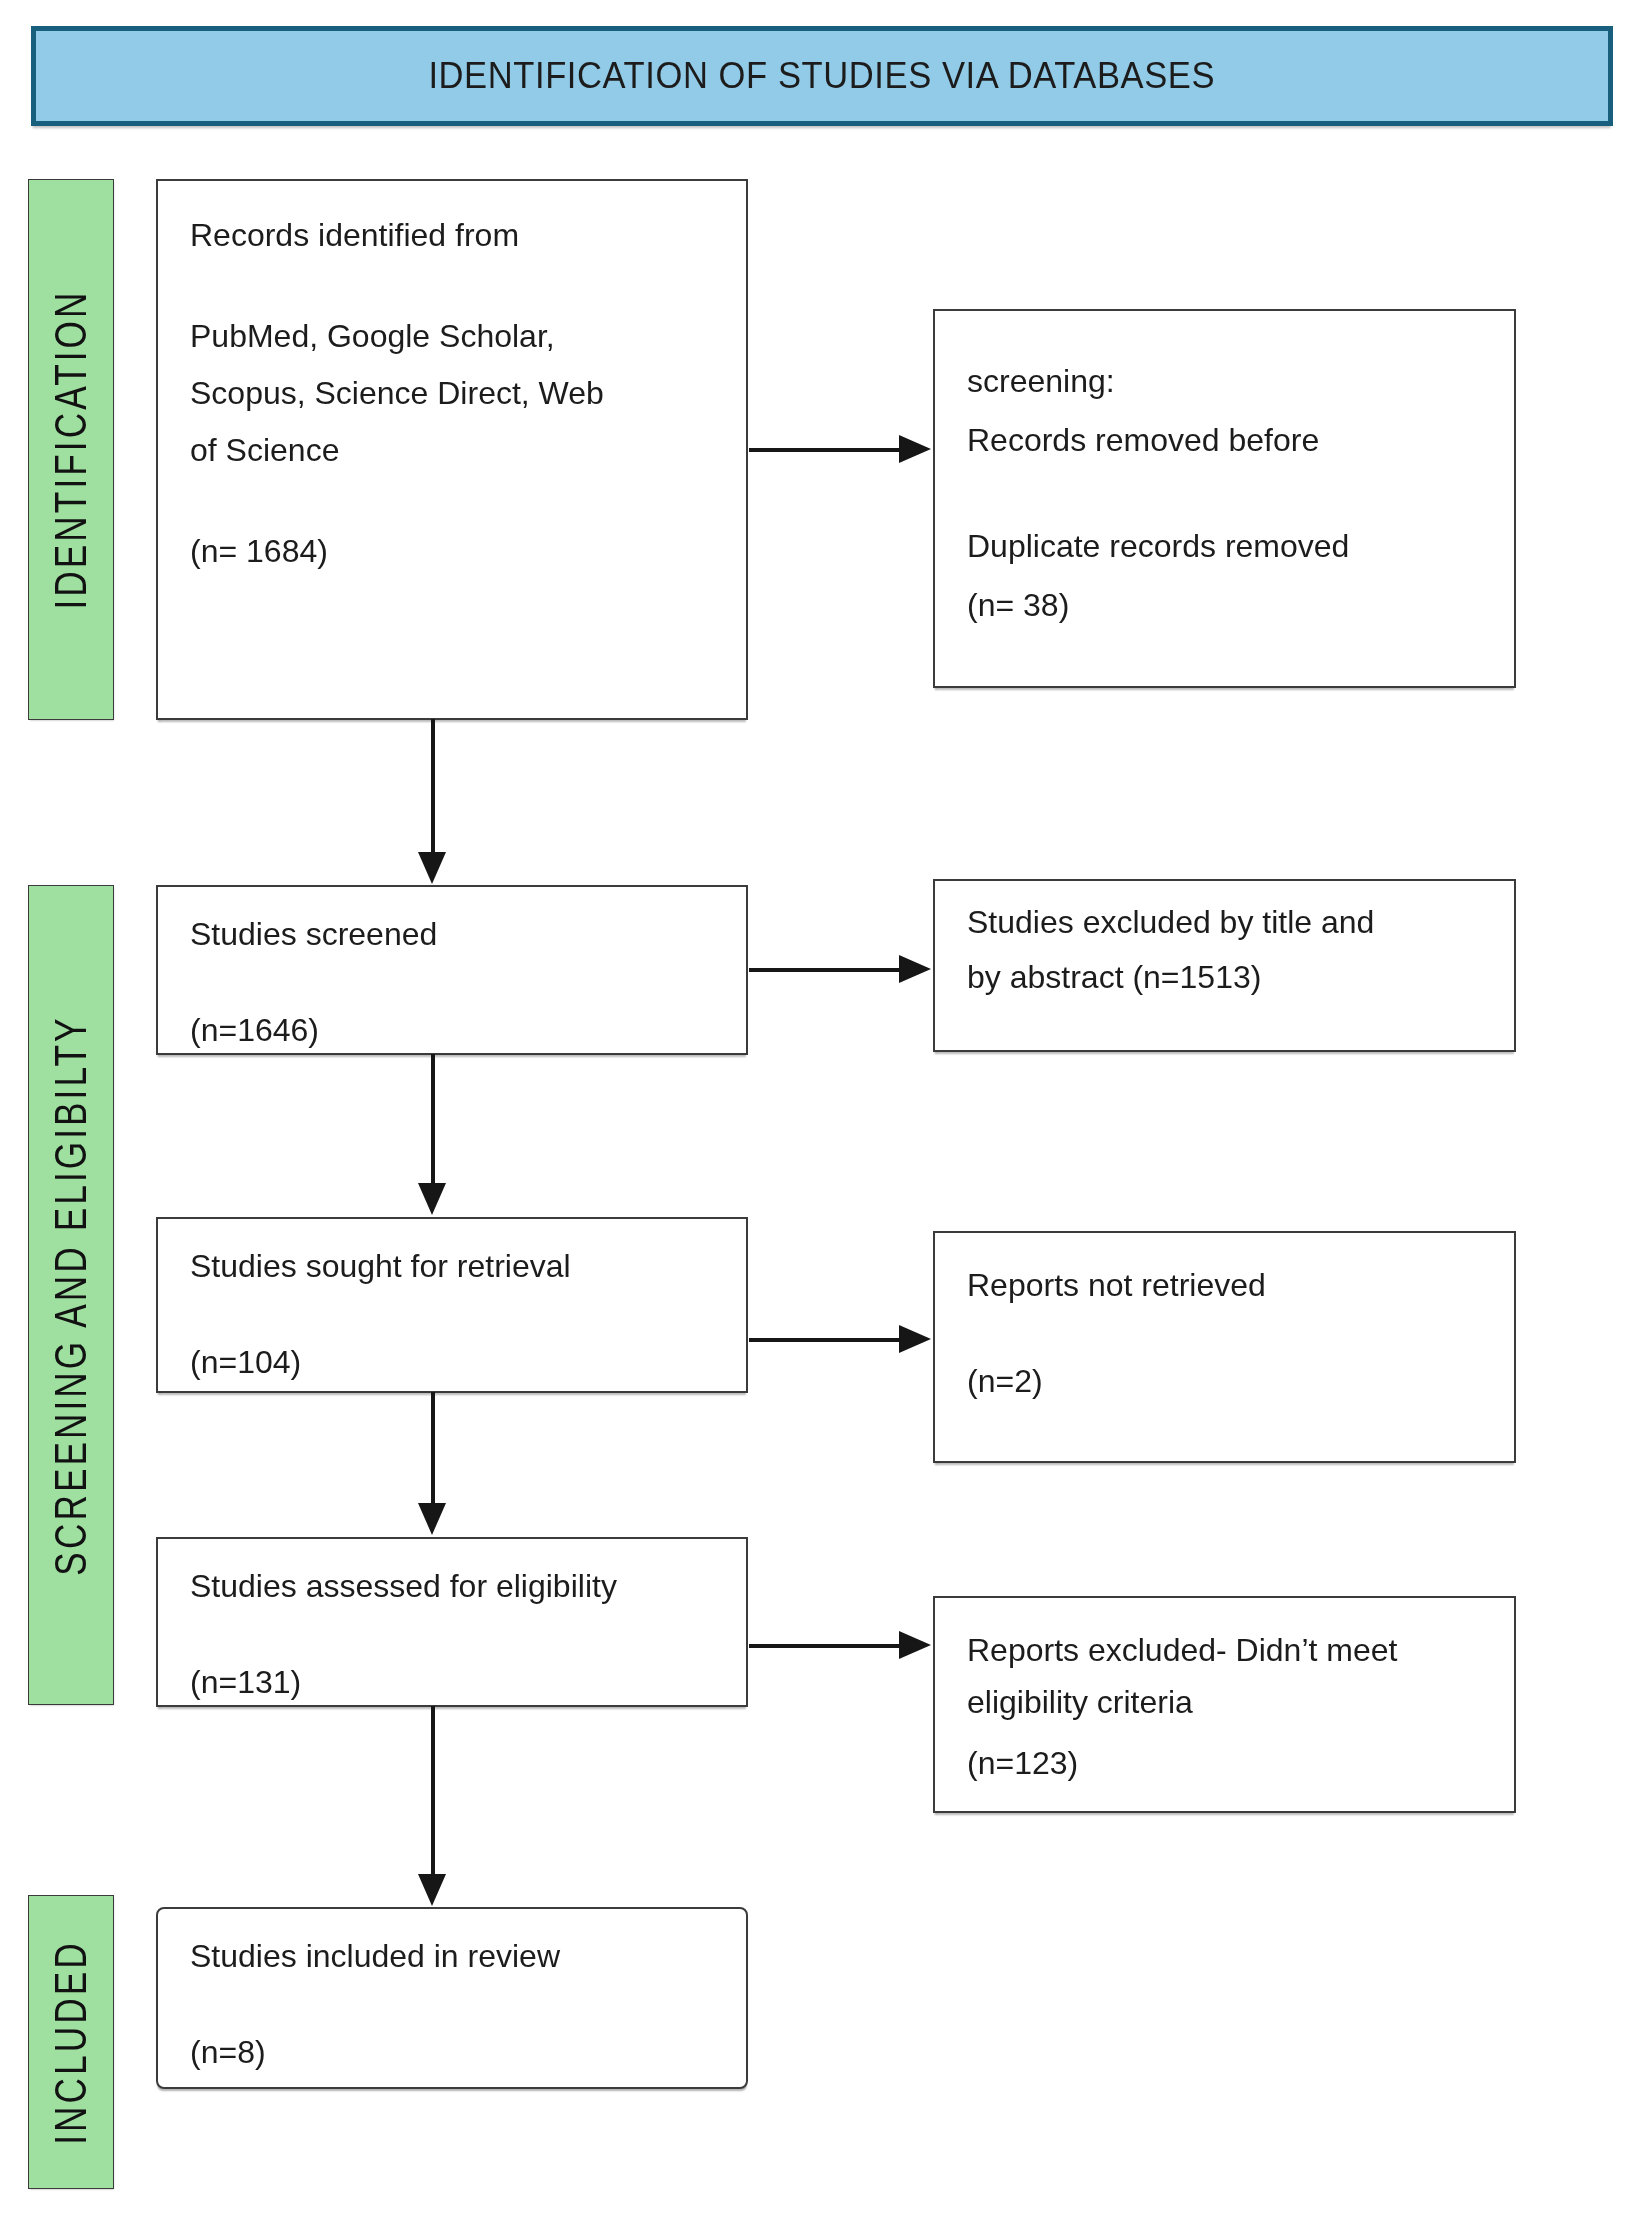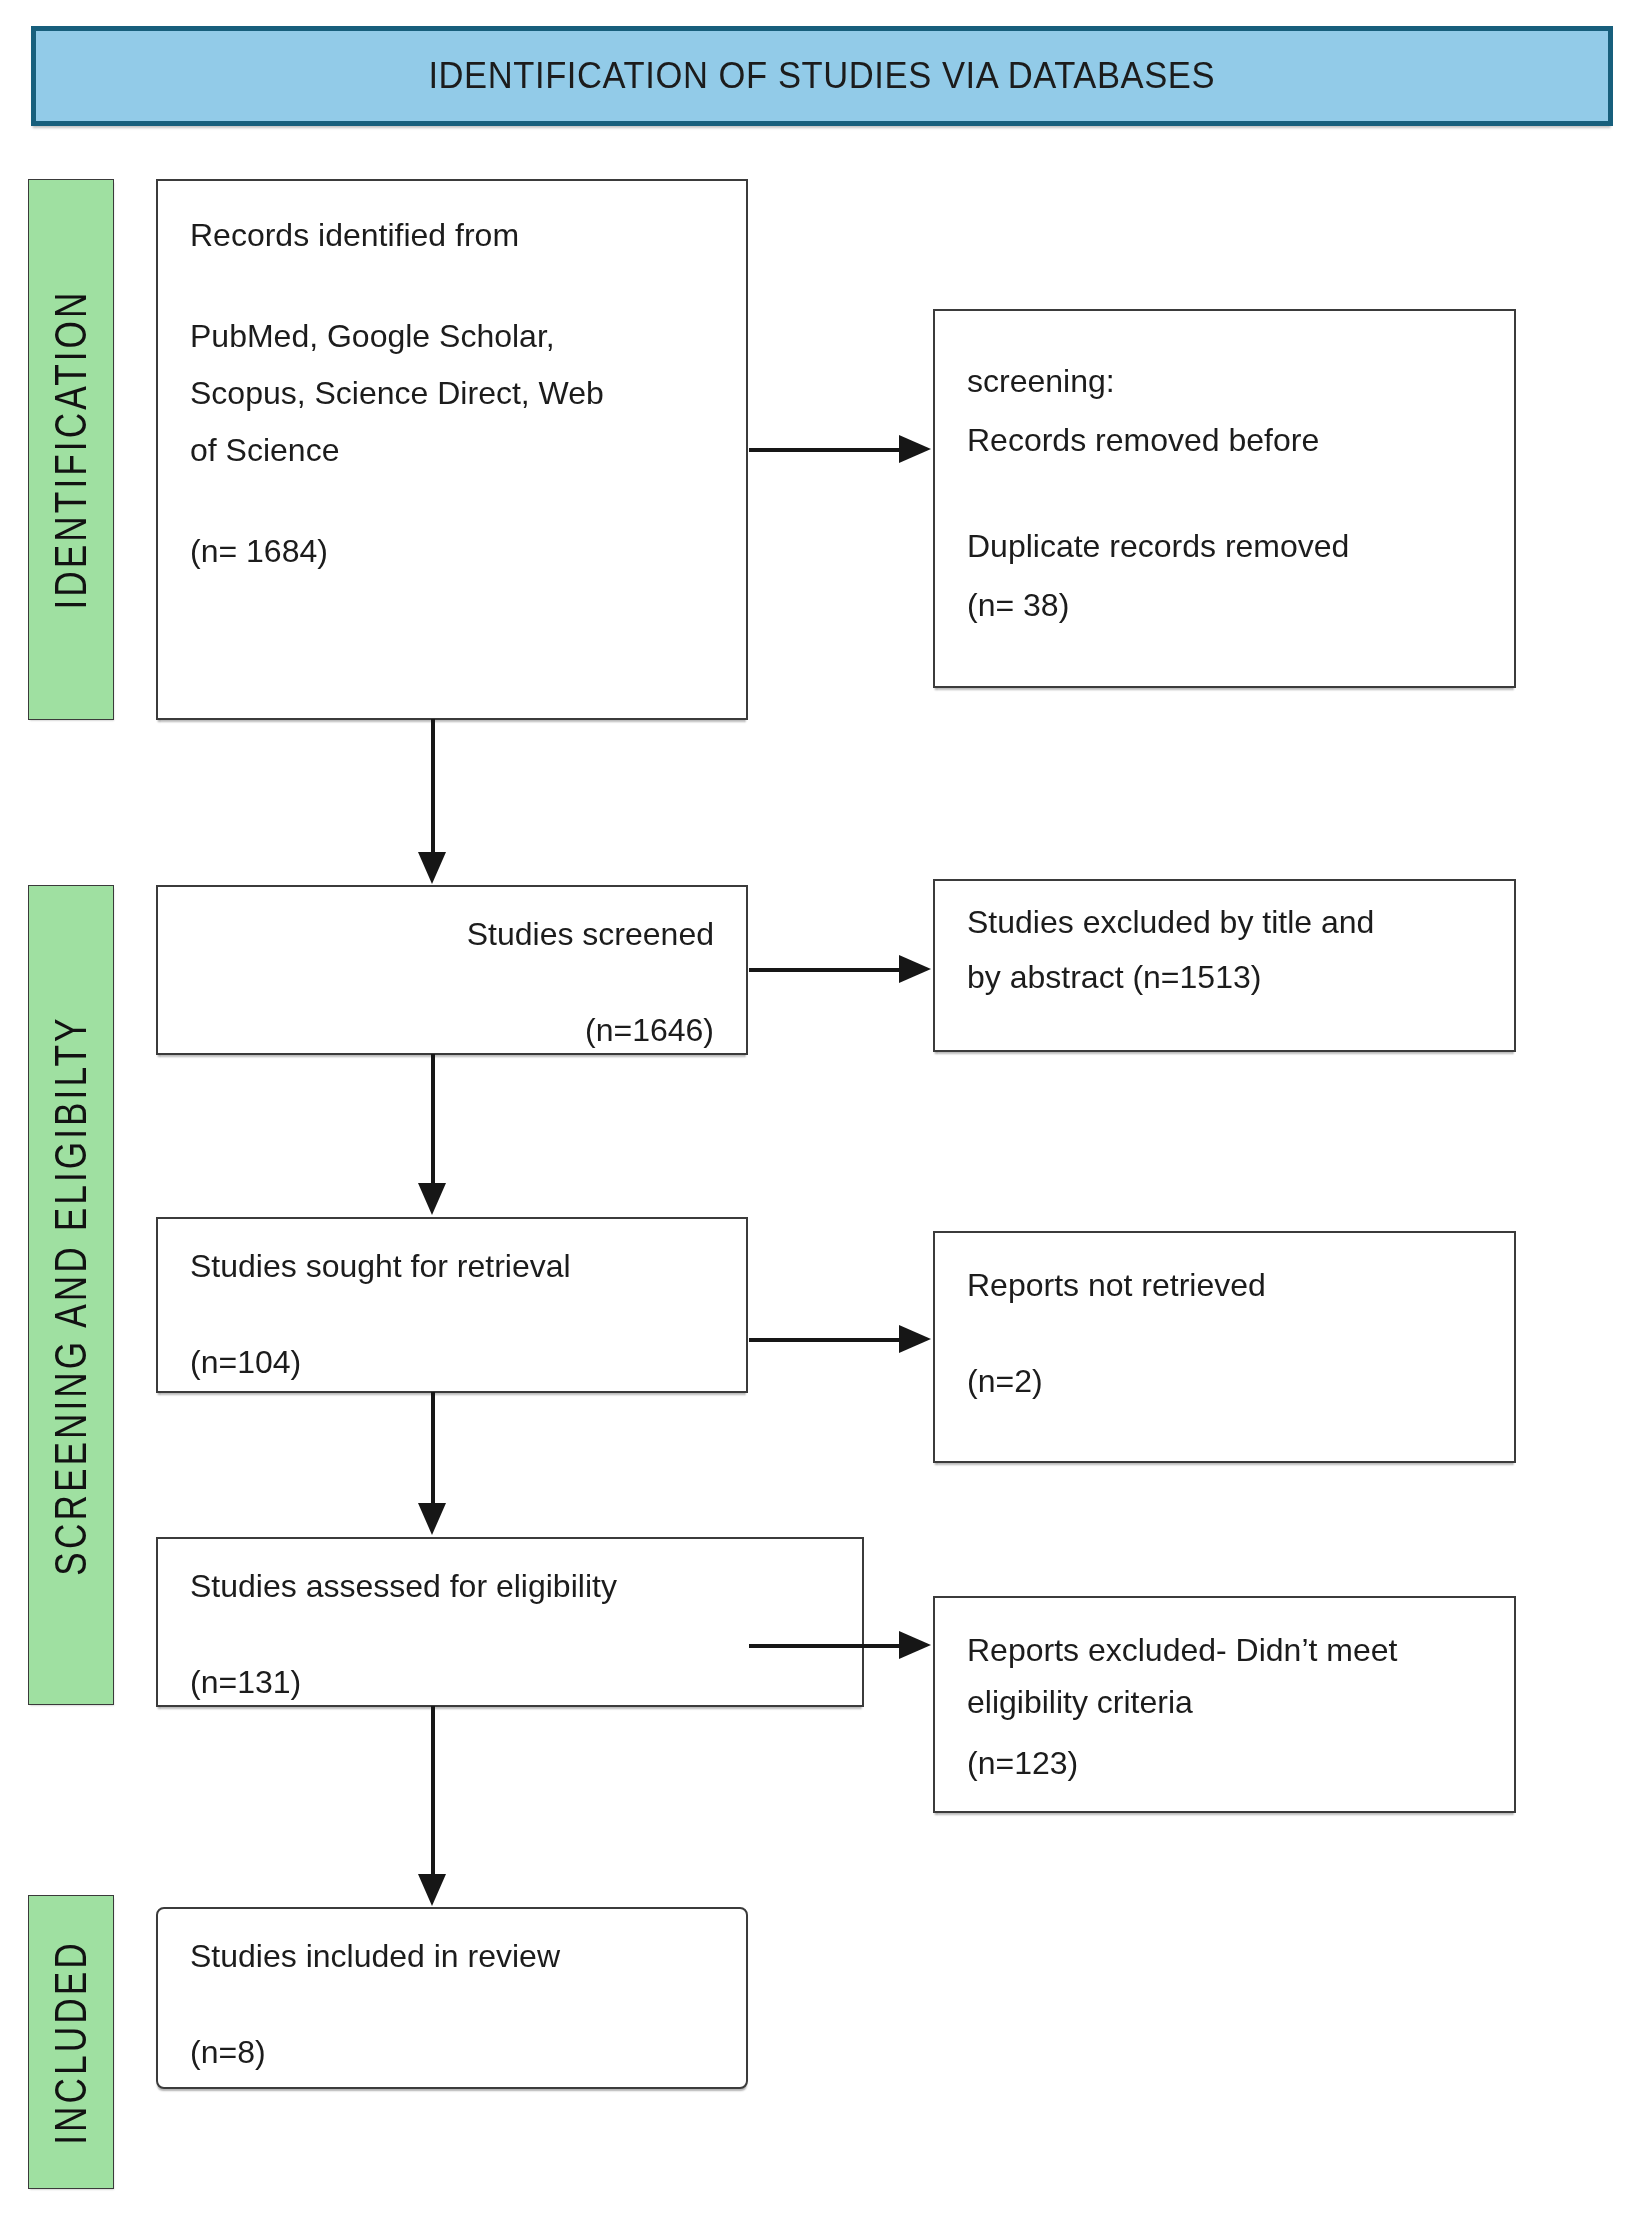--- a/index.html
+++ b/index.html
@@ -56,31 +56,31 @@
   </div>
 
   <div class="box b1" style="left:156px;top:179px;width:592px;height:541px;">
     <div class="line">Records identified from</div>
     <div class="line gap">PubMed, Google Scholar,</div>
     <div class="line">Scopus, Science Direct, Web</div>
     <div class="line">of Science</div>
     <div class="line gap">(n= 1684)</div>
   </div>
 
-  <div class="box" style="left:156px;top:885px;width:592px;height:170px;text-align:right;">
+  <div class="box" style="left:156px;top:885px;width:592px;height:170px;">
     <div class="line">Studies screened</div>
     <div class="line gap">(n=1646)</div>
   </div>
 
   <div class="box" style="left:156px;top:1217px;width:592px;height:176px;">
     <div class="line">Studies sought for retrieval</div>
     <div class="line gap">(n=104)</div>
   </div>
 
-  <div class="box" style="left:156px;top:1537px;width:708px;height:170px;">
+  <div class="box" style="left:156px;top:1537px;width:592px;height:170px;">
     <div class="line">Studies assessed for eligibility</div>
     <div class="line gap">(n=131)</div>
   </div>
 
   <div class="box" style="left:156px;top:1907px;width:592px;height:182px;border-radius:8px;">
     <div class="line">Studies included in review</div>
     <div class="line gap">(n=8)</div>
   </div>
 
   <div class="box ra" style="left:933px;top:309px;width:583px;height:379px;">

